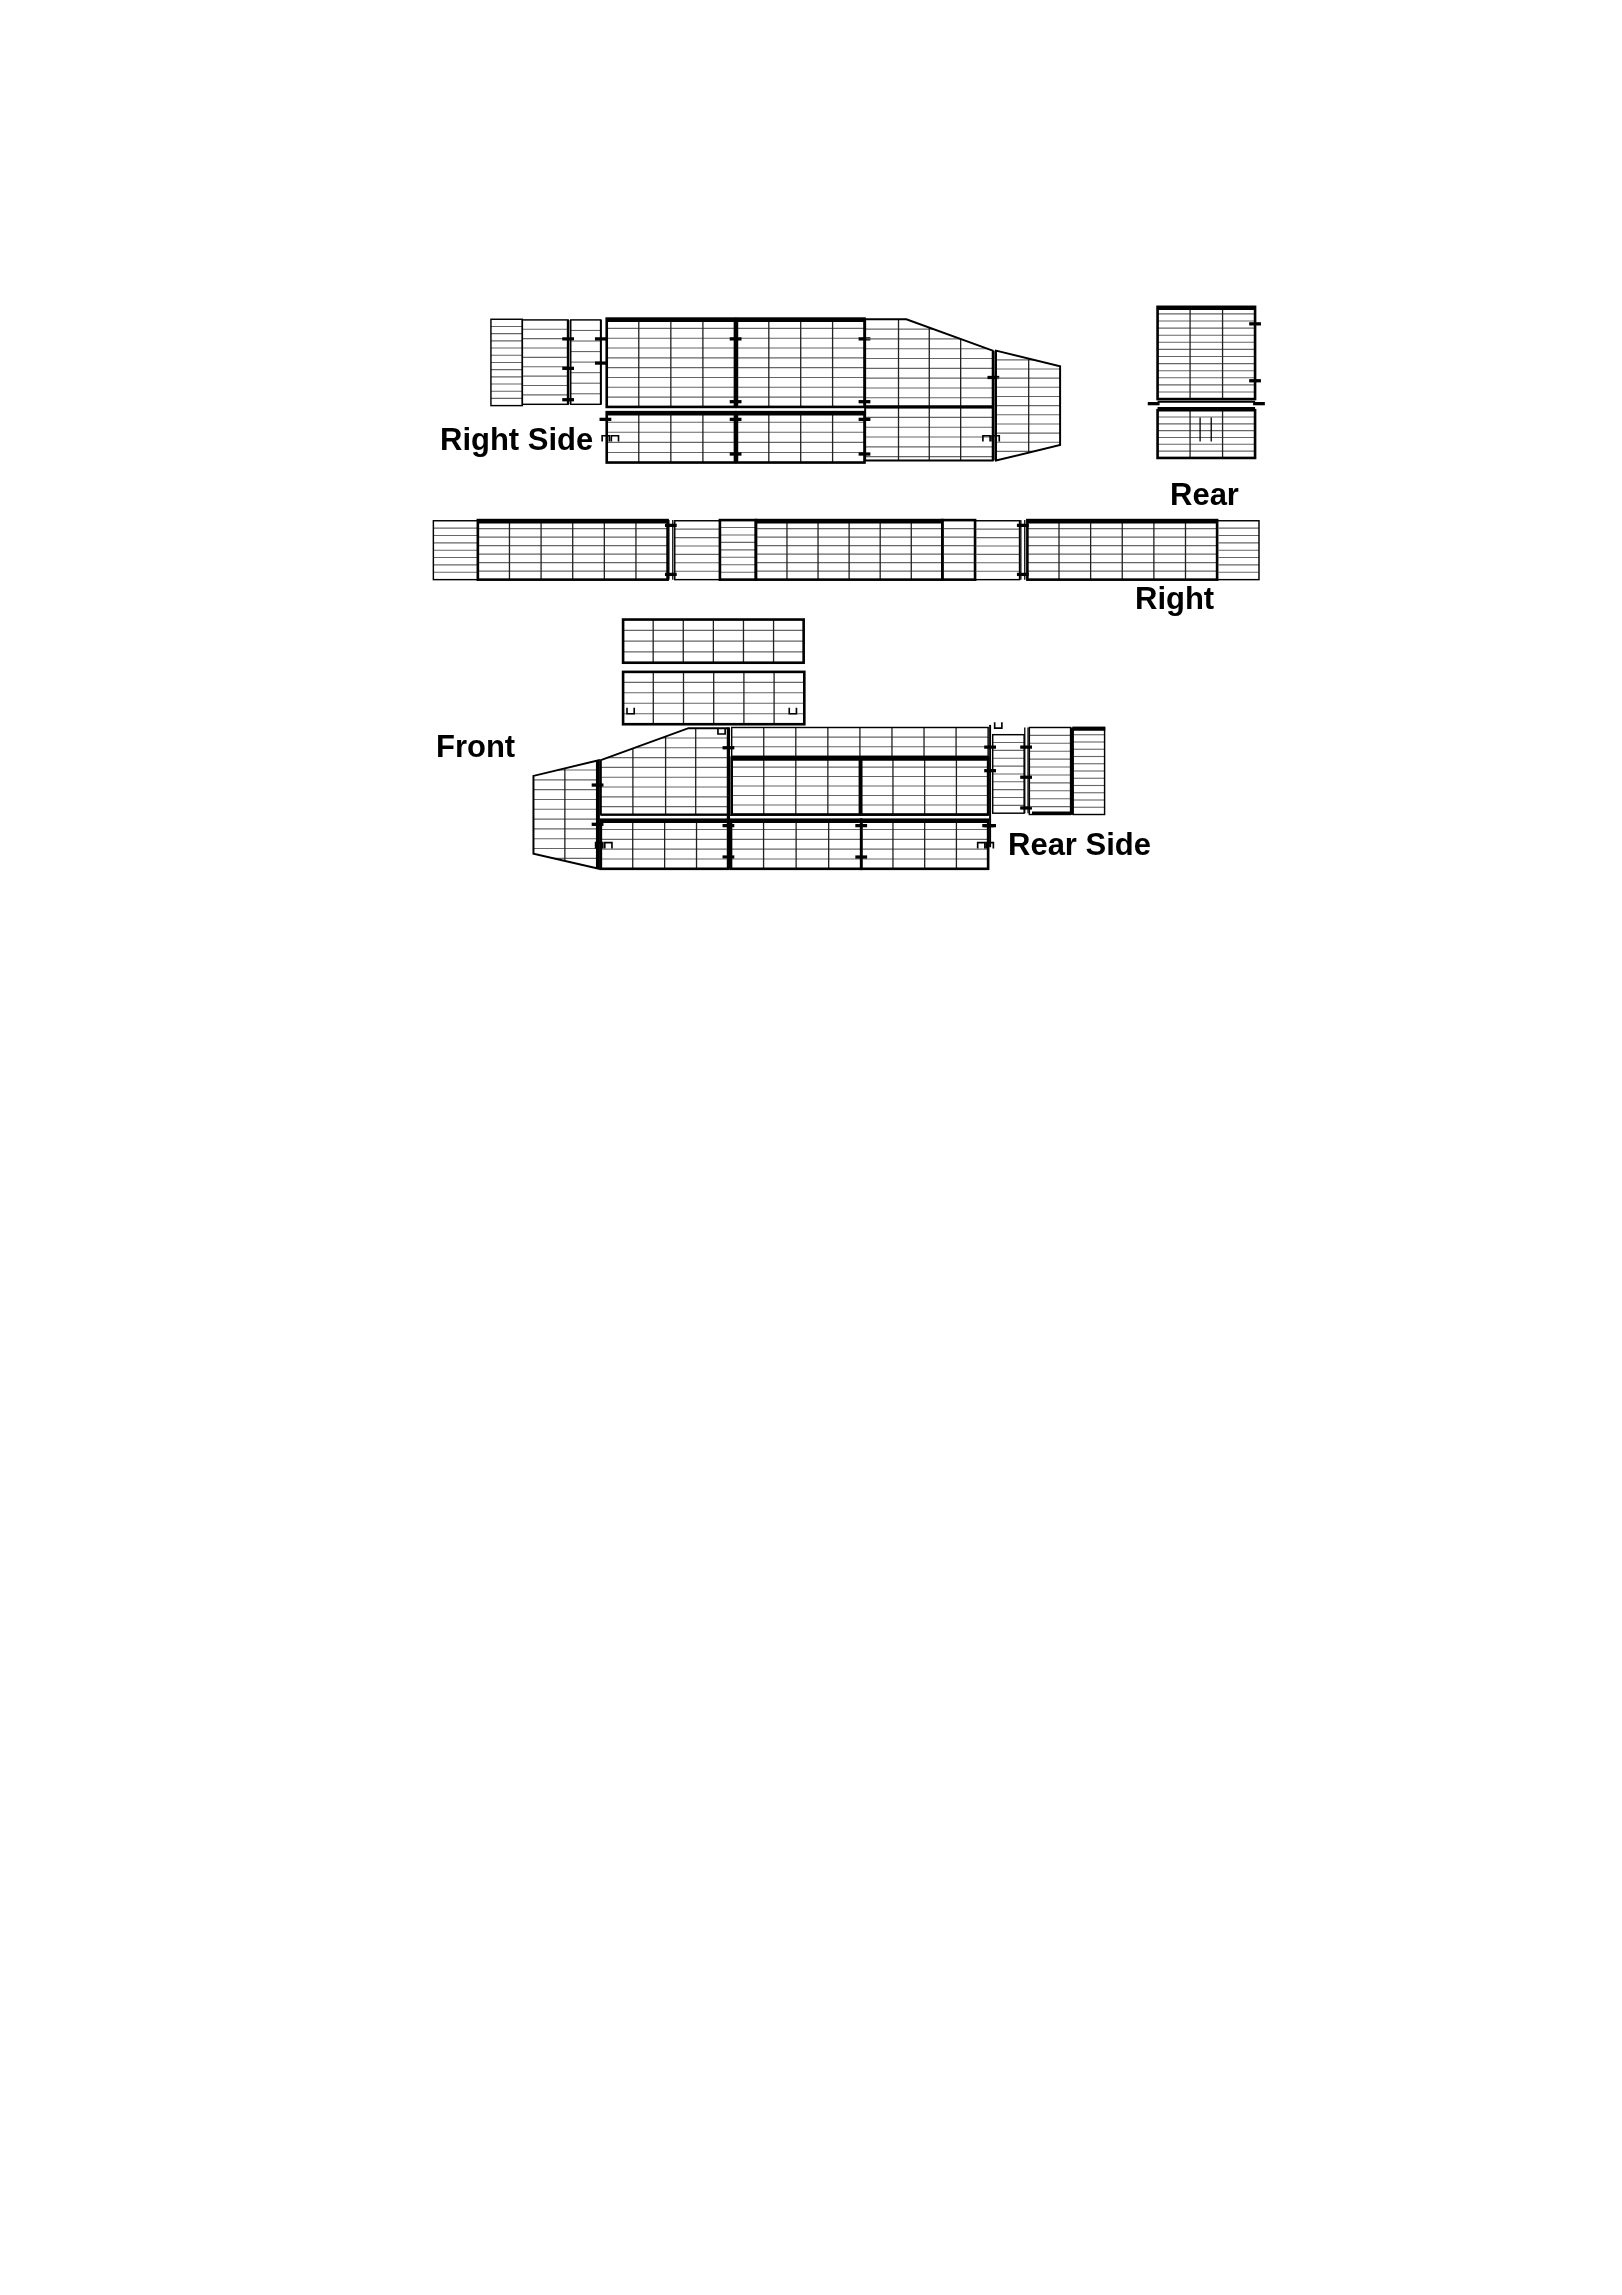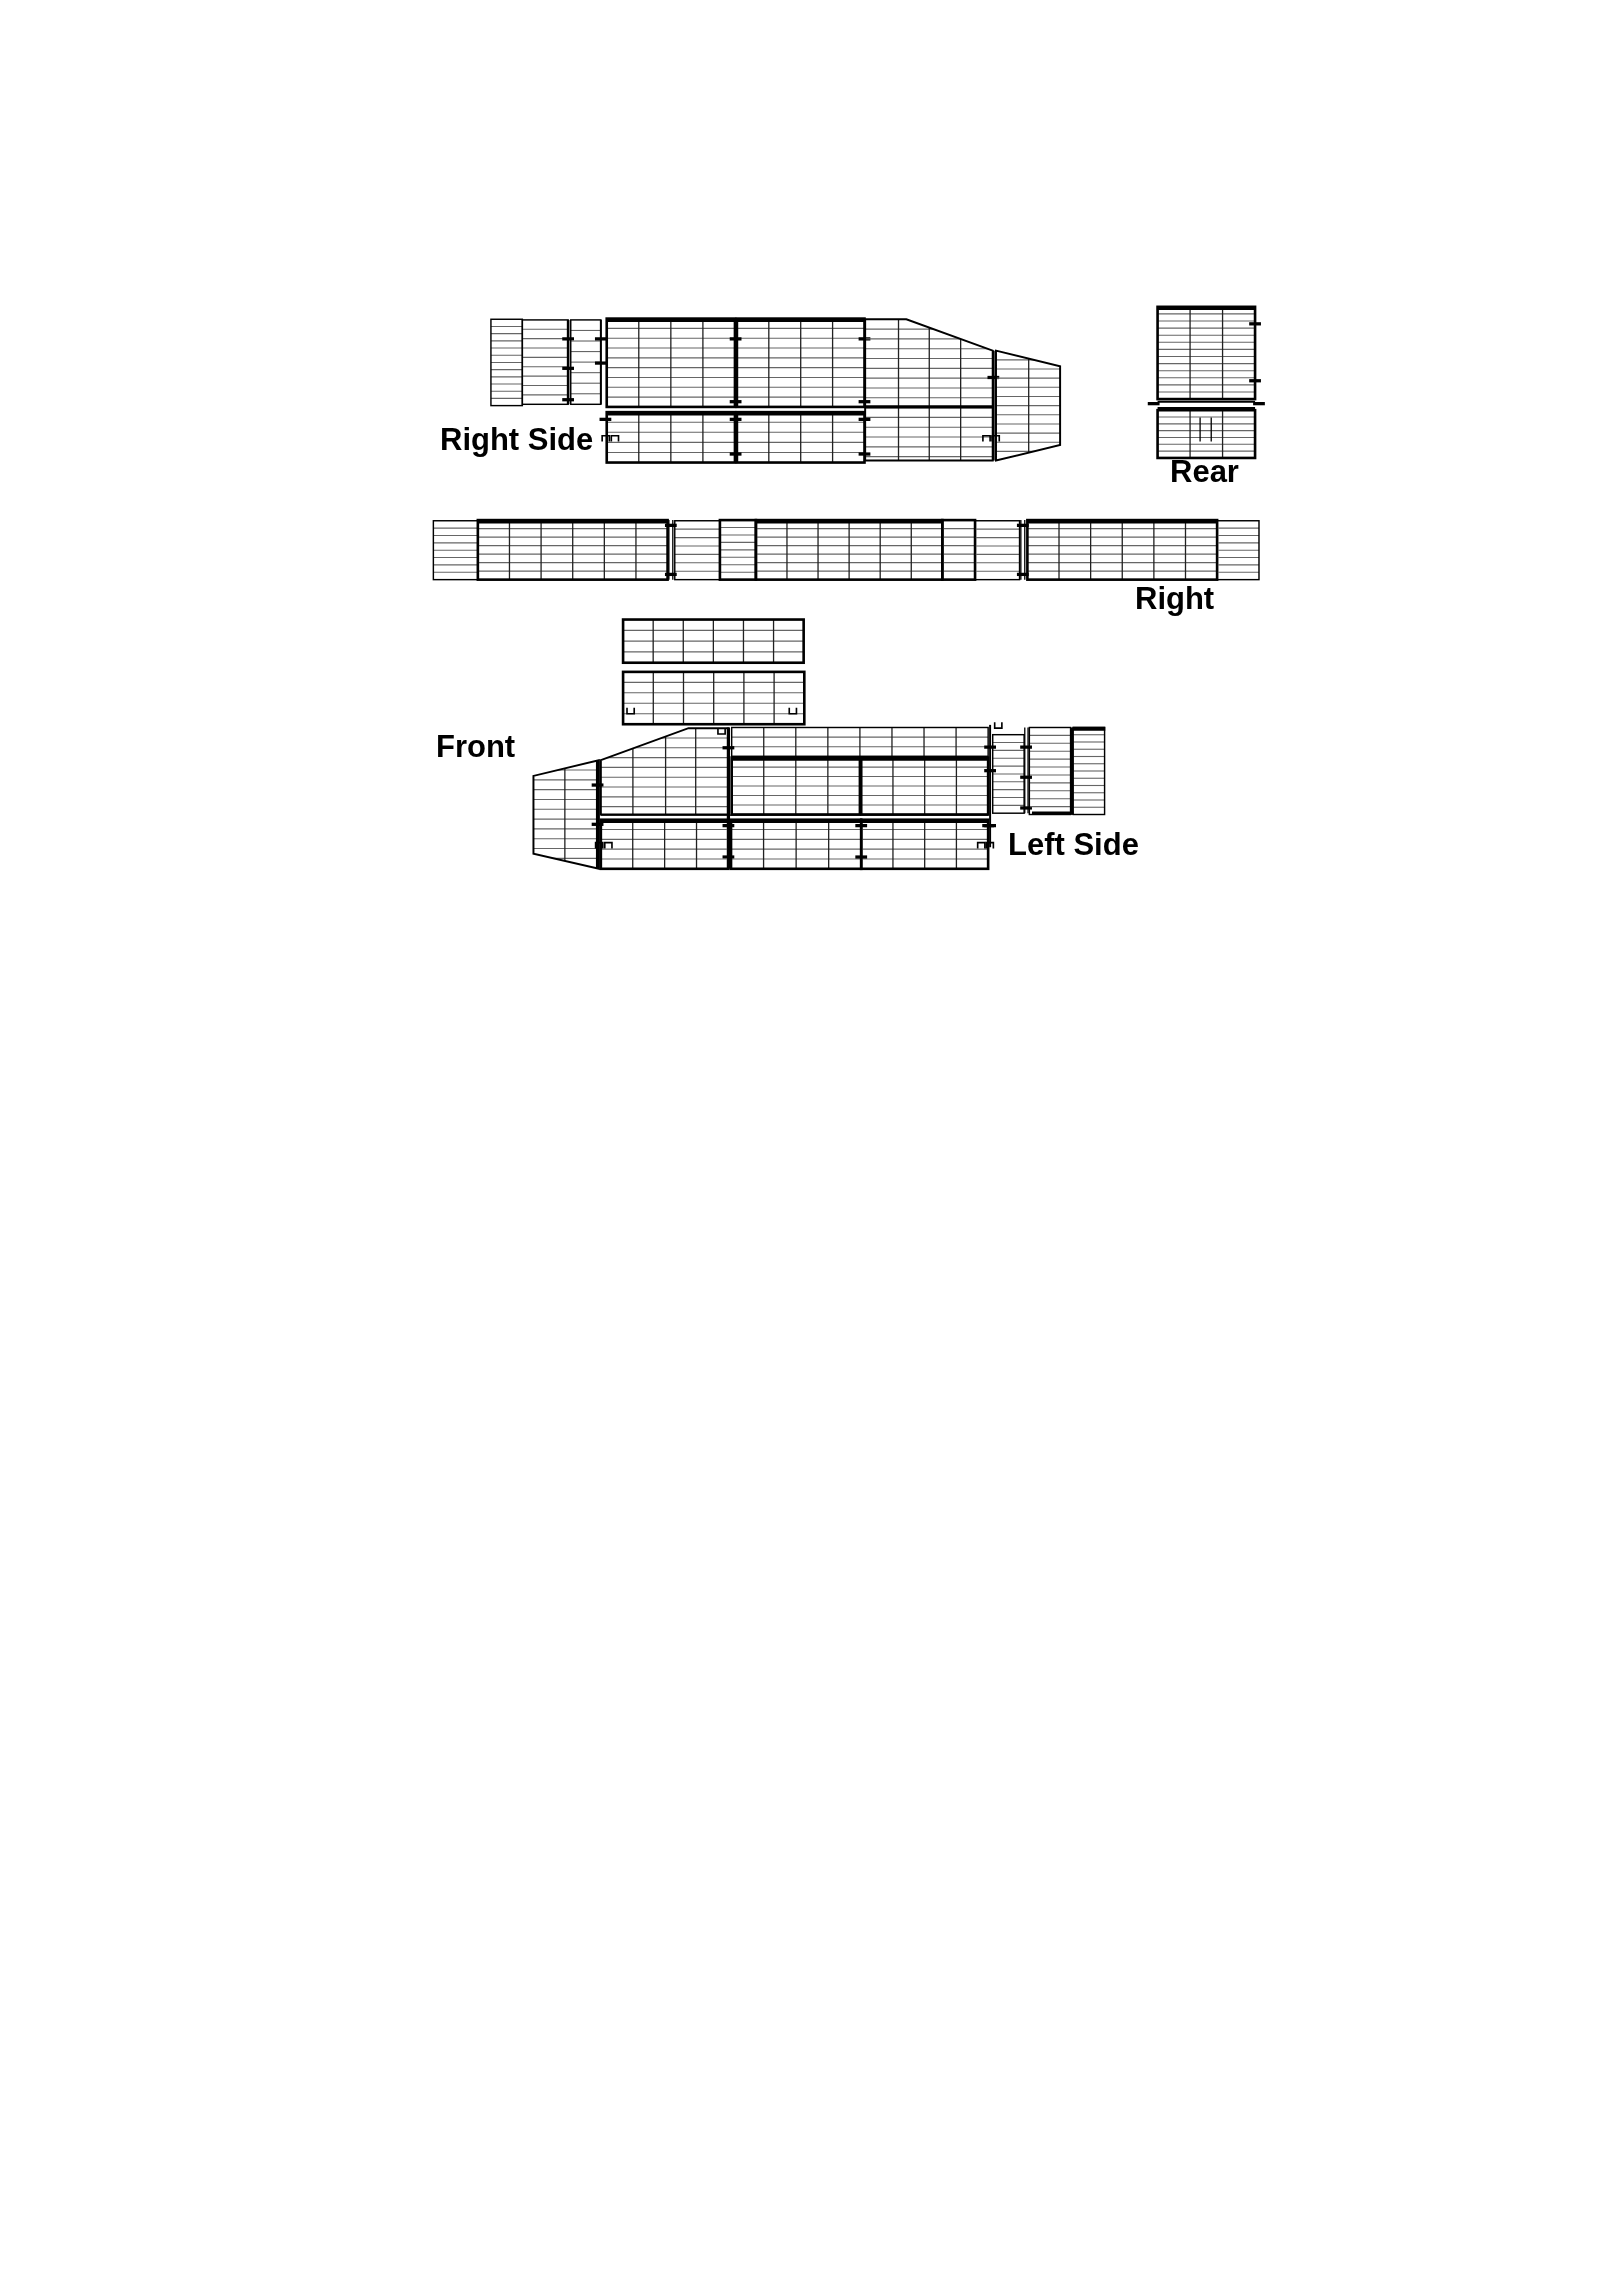--- a/index.html
+++ b/index.html
@@ -464,18 +464,18 @@
       </g>
       <clipPath id="clip2">
         <polygon points="915,1162 815,1186 815,1305 915,1328"></polygon>
       </clipPath>
       <clipPath id="clip3">
         <polygon points="918,1162 1052,1113 1113,1113 1113,1245 918,1245"></polygon>
       </clipPath>
     </svg>
 
   <div class="view-label" id="label-0" style="left: 440px; top: 423px;">Right Side</div>
-  <div class="view-label" id="label-1" style="left: 1170px; top: 455px;">Rear</div>
+  <div class="view-label" id="label-1" style="left: 1170px; top: 478px;">Rear</div>
   <div class="view-label" id="label-2" style="left: 1135px; top: 582px;">Right</div>
   <div class="view-label" id="label-3" style="left: 436px; top: 687px; margin-top: 43px;">Front</div>
-  <div class="view-label" id="label-4" style="left: 1008px; top: 828px;">Left Side</div>
+  <div class="view-label" id="label-4" style="left: 1008px; top: 828px;">Rear Side</div>
 </div>
 
 
 </body></html>

